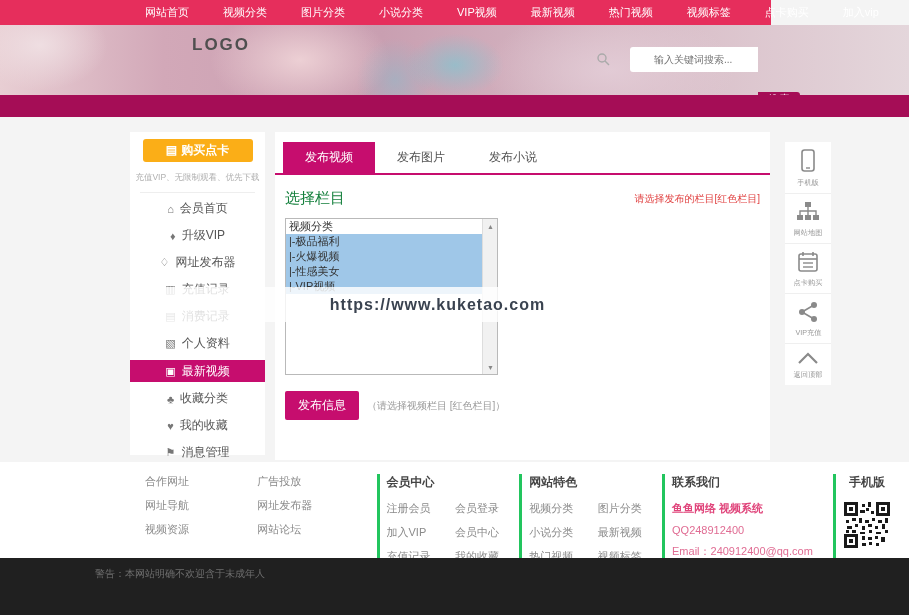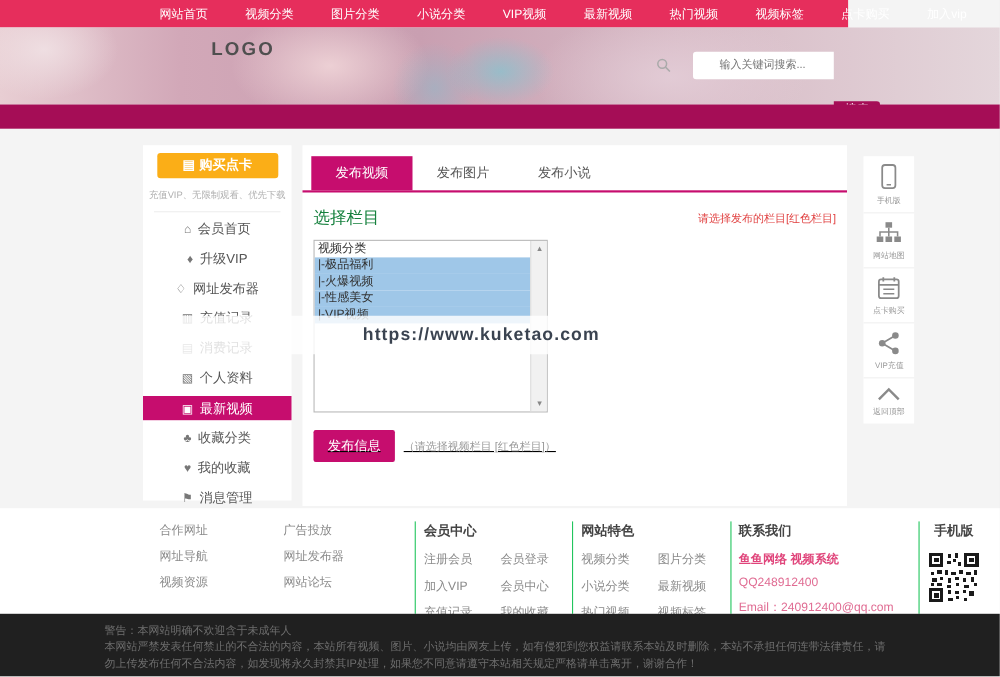--- a/index.html
+++ b/index.html
@@ -51,38 +51,38 @@
   .sectrow { display:flex; justify-content:space-between; align-items:center; padding:14px 10px 0 10px; }
   .secttitle { font-size:15px; color:#15803d; }
   .hint-red { font-size:10px; color:#e03e3e; cursor:pointer; }
   .listbox { position:relative; margin:10px 0 0 10px; width:213px; height:157px; border:1px solid #b9b9b9; background:#fff; overflow:hidden; }
   .lb-items { position:absolute; left:0; top:0; right:15px; }
   .lb-item { font-size:11px; color:#333; height:15px; line-height:15px; padding-left:3px; white-space:nowrap; cursor:pointer; }
   .lb-item.selected { background:#9fc7e8; }
   .lb-scroll { position:absolute; right:0; top:0; width:15px; height:100%; background:#f1f1f1; border-left:1px solid #ddd; }
   .lb-scroll .arr { width:15px; height:14px; font-size:7px; color:#888; display:flex; align-items:center; justify-content:center; cursor:pointer; }
   .lb-scroll .arr.down { position:absolute; bottom:0; }
-  .pubrow { display:flex; align-items:center; margin:16px 0 0 10px;text-decoration:underline; }
+  .pubrow { display:flex; align-items:center; margin:16px 0 0 10px; }
   .pubbtn { background:#c60d6e; color:#fff; border:0; border-radius:2px; font-size:12px; padding:6px 13px; cursor:pointer; }
   .pubhint { font-size:10px; color:#999; margin-left:8px; }
 
   
   .watermark { position:absolute; left:150px; top:287px; width:575px; height:35px; background:rgba(255,255,255,.82); border-radius:18px; display:flex; align-items:center; justify-content:center; font-size:16px; font-weight:bold; color:#3a4350; letter-spacing:1px; text-shadow:0 1px 1px rgba(255,255,255,.8); }
 
   
   .rail { position:absolute; left:785px; top:142px; width:46px; background:#fff; }
   .rail-item { display:flex; flex-direction:column; align-items:center; padding:7px 0 5px; border-bottom:1px solid #efefef; cursor:pointer; }
   .rail-item:last-child { border-bottom:0; }
   .rail-item svg { display:block; }
   .rail-label { font-size:8px; color:#999; margin-top:4px; white-space:nowrap; transform:scale(.9); }
 
   
   .footer { position:absolute; top:462px; left:0; width:909px; height:96px; background:#fff; display:flex; padding:12px 0 0 145px; }
   .fcol { padding:0 18px 0 0; }
-  .fcol + .fcol { border-left:1px solid #22c55e; padding-left:7px; }
+  .fcol + .fcol { border-left:3px solid #22c55e; padding-left:7px; }
   .fcol h4 { font-size:12px; color:#444; margin-bottom:10px; font-weight:bold; }
   .flinks { display:grid; grid-template-columns:auto auto; column-gap:22px; row-gap:9px; }
   .flinks a { font-size:11px; color:#8a8a8a; text-decoration:none; white-space:nowrap; cursor:pointer; }
   .contact div { font-size:11px; margin-bottom:8px; }
   .contact .c1 { color:#e0457b; font-weight:bold; }
   .contact .c2, .contact .c3 { color:#e06c93; }
   .qrwrap { text-align:center; }
   .qrwrap h4 { text-align:center; }
   .qr { width:48px; height:48px; }
 
@@ -341,16 +341,15 @@
             <rect x="4" y="4" width="3" height="3"></rect>
             <rect x="26" y="4" width="3" height="3"></rect>
             <rect x="4" y="26" width="3" height="3"></rect>
           </g>
       </svg>
     </div>
   </footer>
 
   <div class="bottom">
     <p>警告：本网站明确不欢迎含于未成年人</p>
-    <p>本网站严禁发表任何禁止的不合法的内容，本站所有视频、图片、小说均由网友上传，如有侵犯到您权益请联系本站及时删除，本站不承担任何连带法律责任，请勿上传发布任何不合法内容，如发现将永久封禁其IP处理，如果您不同意请遵守本站相关规定严格请单击离开，谢谢合作！</p>
   </div>
 
 </div>
 
 </body></html>

